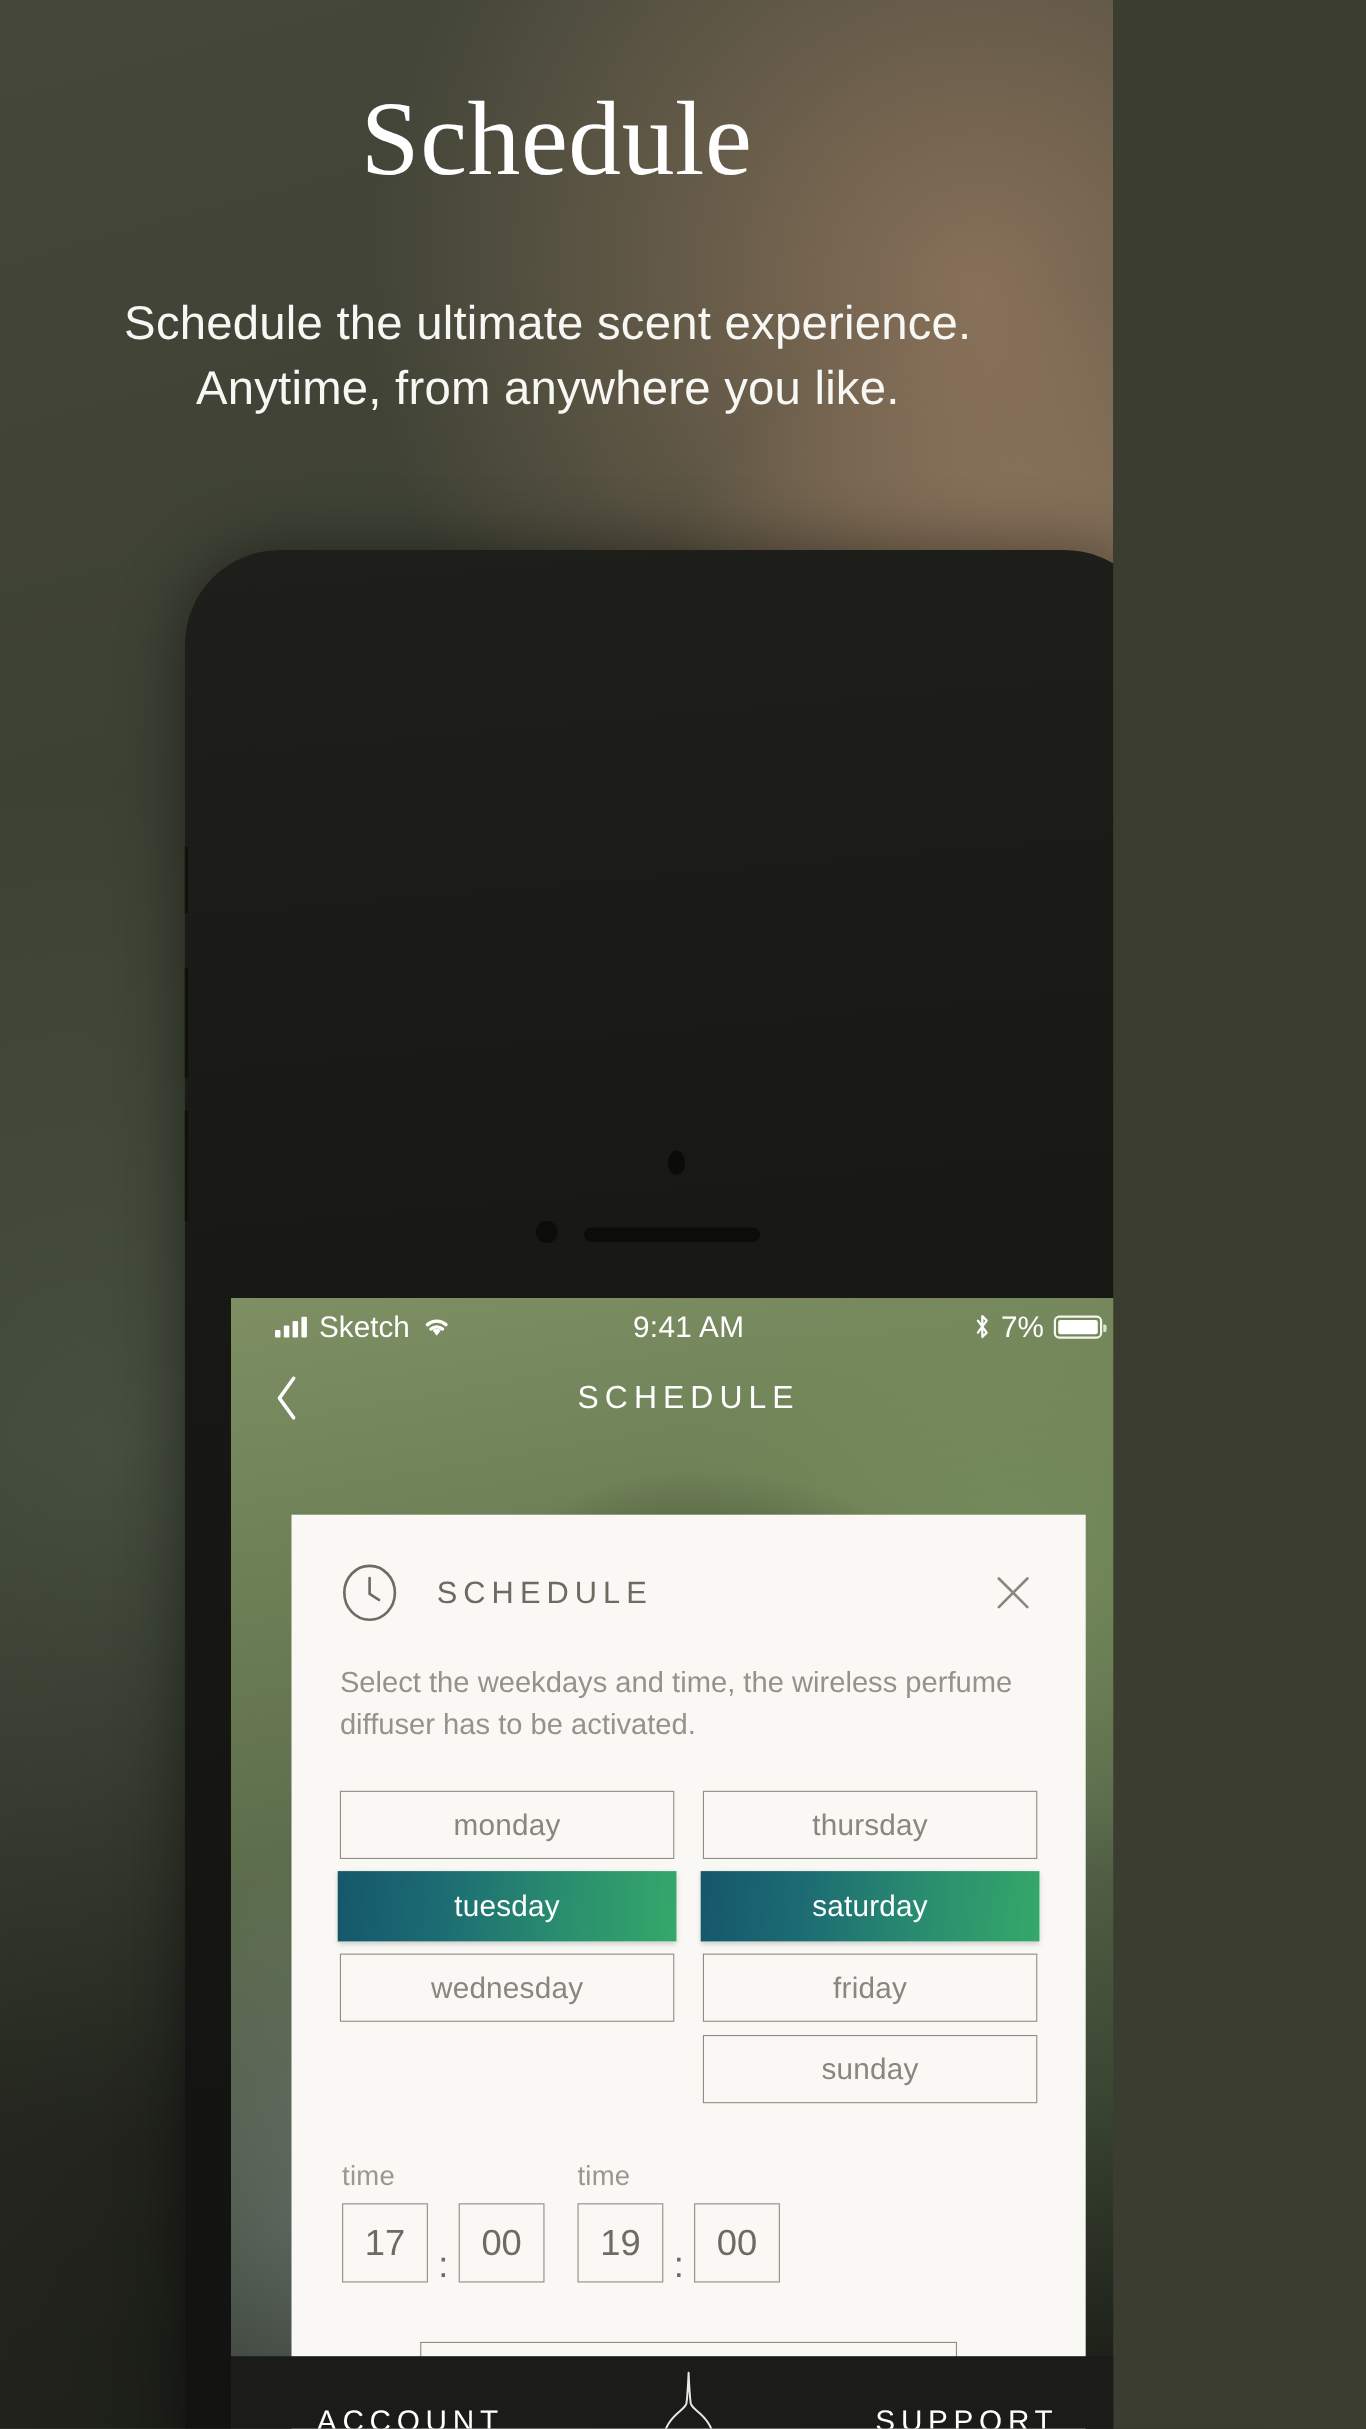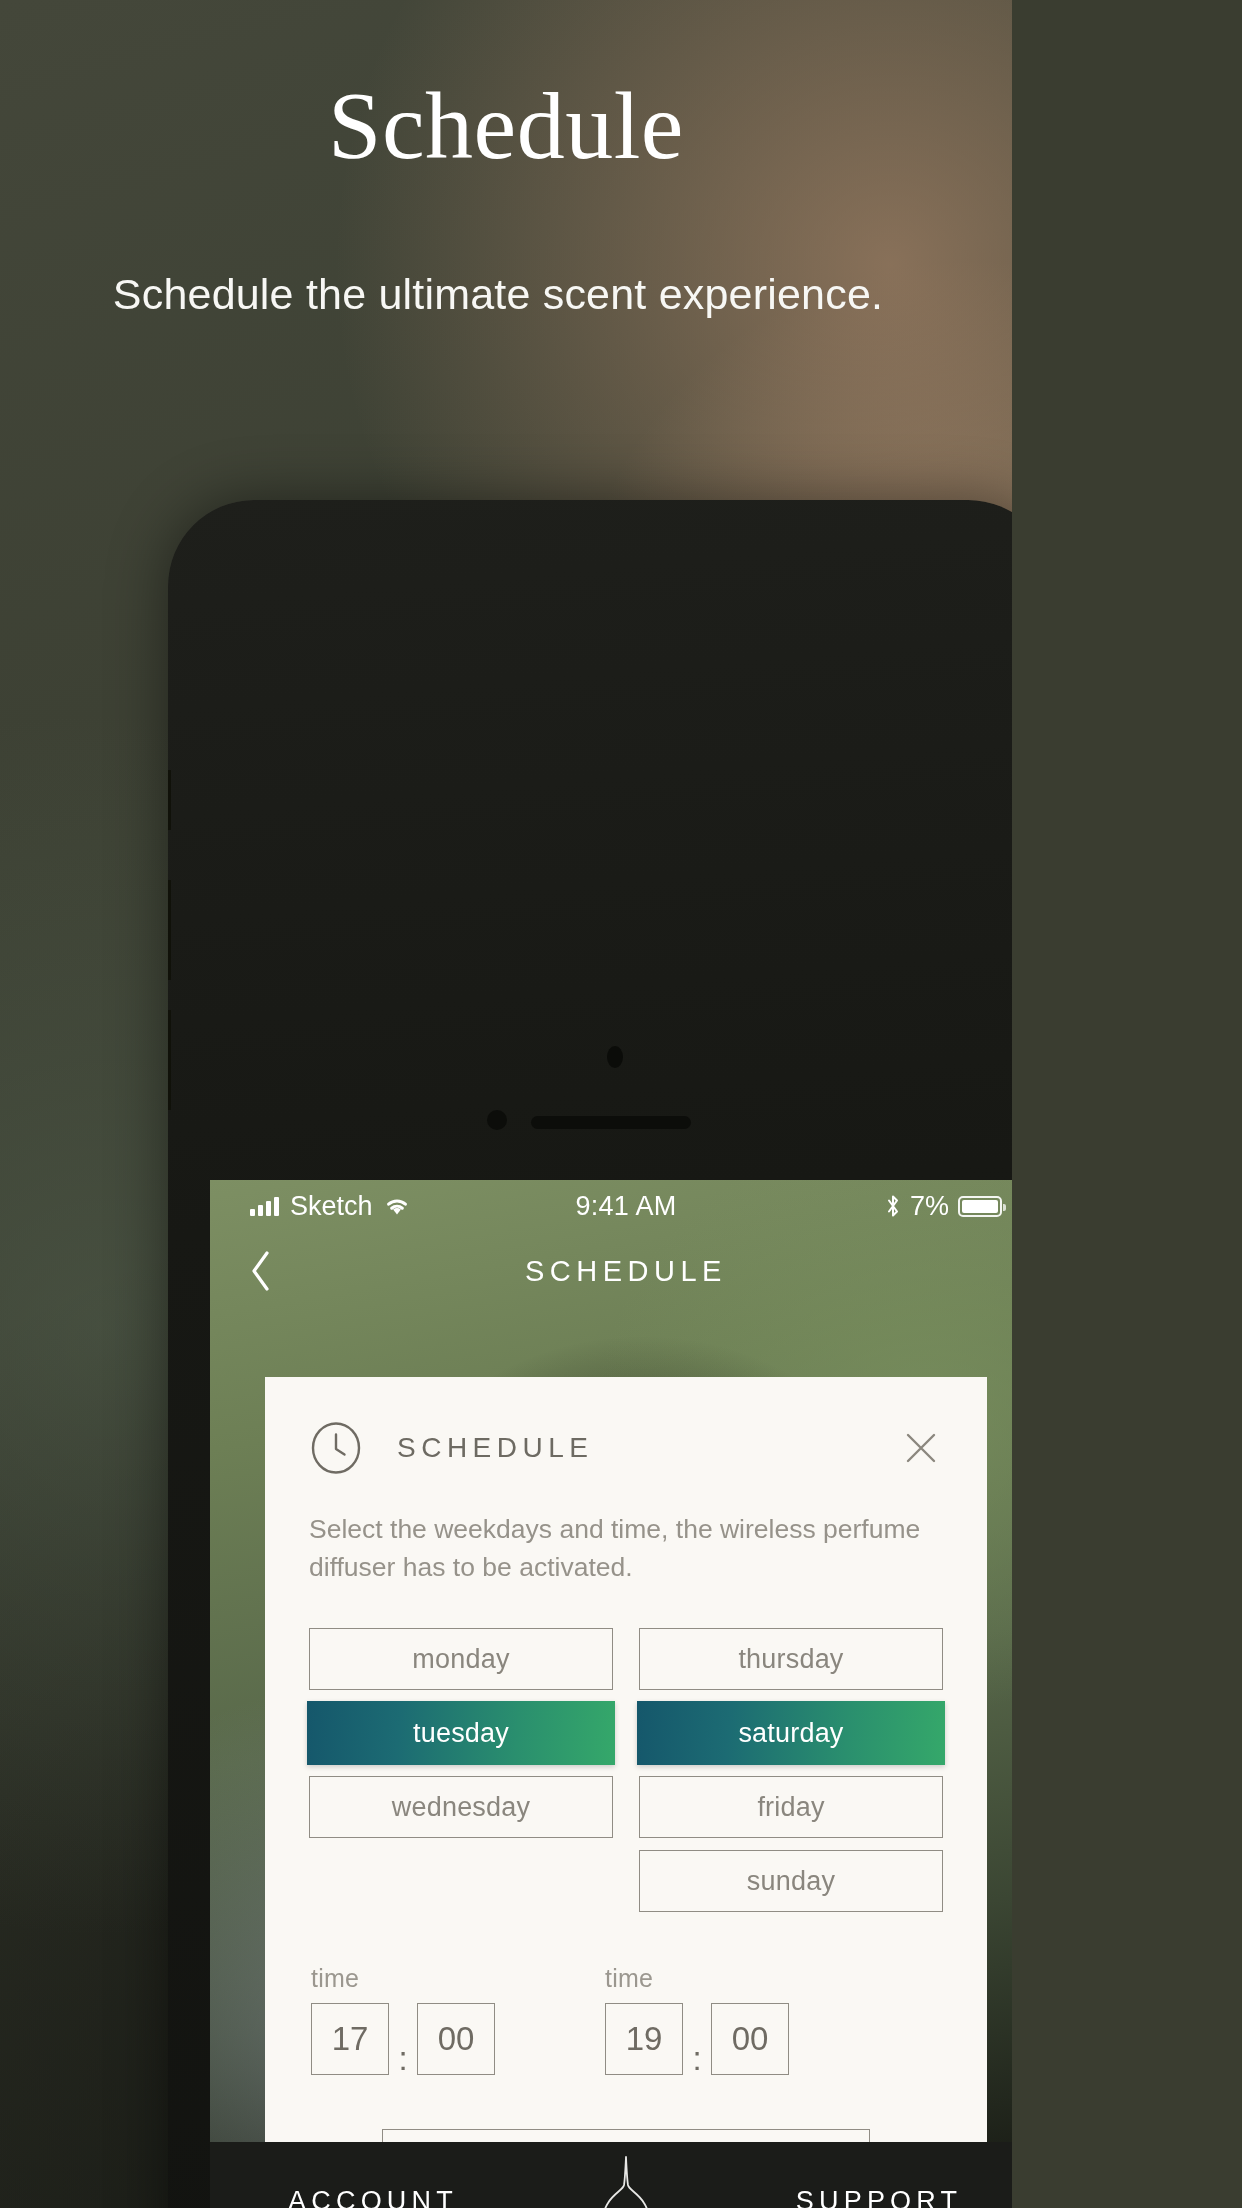--- a/index.html
+++ b/index.html
@@ -241,21 +241,21 @@
   .day.selected {
     border: none;
     background: linear-gradient(95deg, #15576b 0%, #1c6b73 30%, #2a8f6e 68%, #35a86a 100%);
     color: #ffffff;
     height: 64px;
     margin: -1px -2px -1px -2px;
     box-shadow: 0 2px 5px rgba(0,0,0,0.18);
   }
 
   
-  .times { display: flex; gap: 110px; margin-bottom: 54px; padding-left: 2px; }
+  .times { display: flex; gap: 30px; margin-bottom: 54px; padding-left: 2px; }
   .time-group { }
   .time-label {
     font-size: 25px;
     color: #9b978f;
     margin-bottom: 10px;
     letter-spacing: 0.2px;
   }
   .time-row { display: flex; align-items: flex-end; }
   .time-box {
     width: 78px; height: 72px;
@@ -318,20 +318,21 @@
 </head>
 <body>
 
 <div id="page">
   <div class="bg-layer"></div>
 
   <div class="headline">Schedule</div>
 
   <div class="subhead">
     <div>Schedule the ultimate scent experience.</div>
+    <div>Anytime, from anywhere you like.</div>
   </div>
 
   <div class="phone">
     <div class="phone-sensor"></div>
     <div class="phone-speaker"></div>
     <div class="phone-camera"></div>
     <div class="btn-side btn-mute"></div>
     <div class="btn-side btn-volup"></div>
     <div class="btn-side btn-voldn"></div>
 

